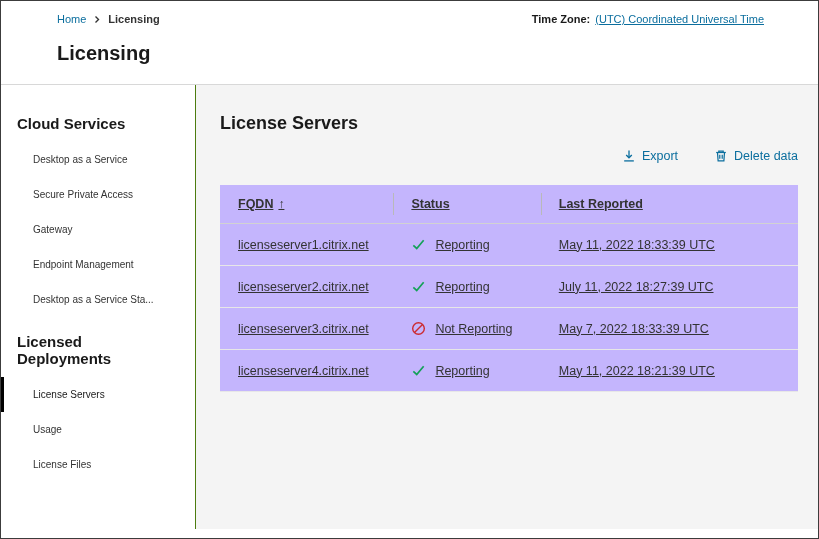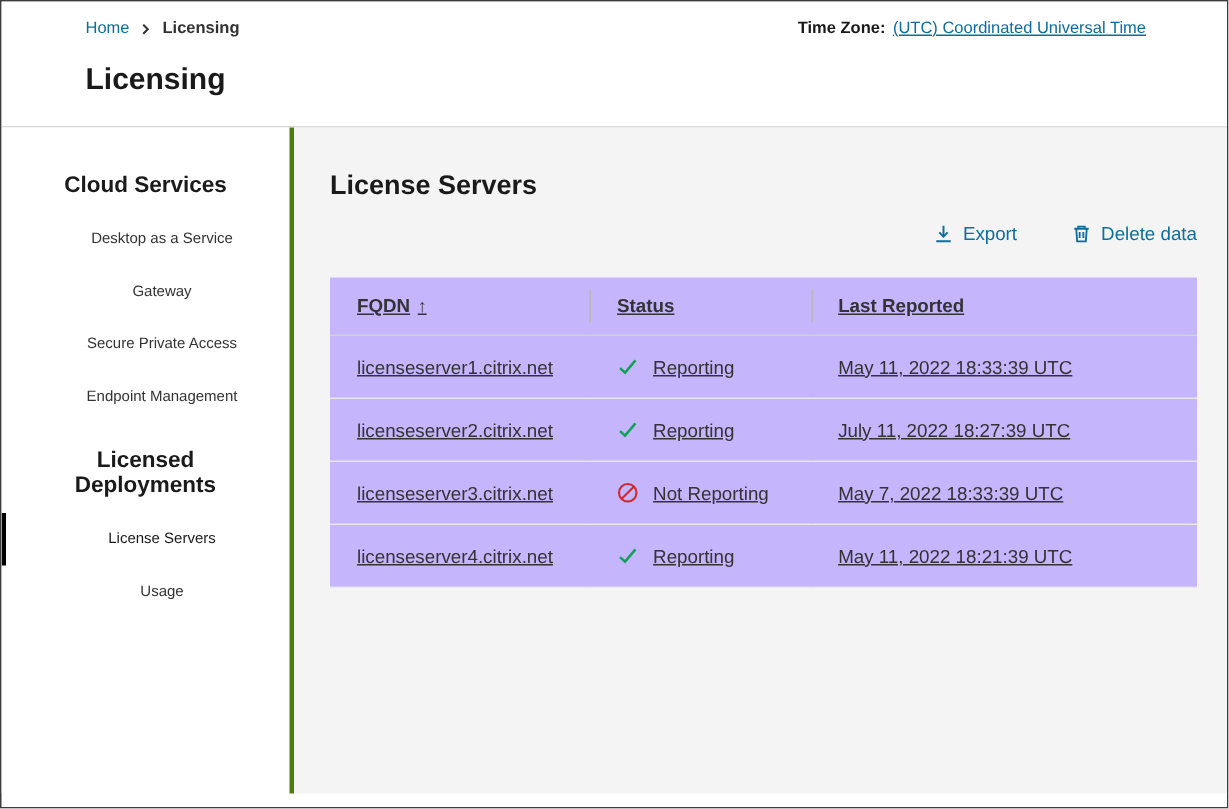--- a/index.html
+++ b/index.html
@@ -41,24 +41,23 @@
   }
 
   
   .body { display: flex; height: calc(539px - 95px); }
 
   
   .sidebar {
     width: 195px;
     min-width: 195px;
     background: #fff;
-    border-right: 3px solid #4d7c0f;
+    border-right: 1px solid #4d7c0f;
     padding-top: 14px;
     overflow: hidden;
-    text-align: center;
   }
   .side-section-title {
     font-size: 15px;
     font-weight: 700;
     color: #1a1a1a;
     padding: 16px 16px 10px 16px;
   }
   .side-item {
     font-size: 10px;
     color: #333;
@@ -151,26 +150,28 @@
       </div>
     </div>
     <h1 class="page-title">Licensing</h1>
   </div>
 
   <div class="body">
 
     <aside class="sidebar" id="sidebar">
         <div class="side-section-title">Cloud Services</div>
         <div class="side-item">Desktop as a Service</div>
+        <div class="side-item">Secure Private Access</div>
         <div class="side-item">Gateway</div>
-        <div class="side-item">Secure Private Access</div>
         <div class="side-item">Endpoint Management</div>
+        <div class="side-item">Desktop as a Service Sta...</div>
         <div class="side-section-title">Licensed Deployments</div>
         <div class="side-item active">License Servers</div>
         <div class="side-item">Usage</div>
+        <div class="side-item">License Files</div>
       </aside>
 
     <main class="main">
       <h2 class="main-title">License Servers</h2>
 
       <div class="actions">
         <button class="action-btn">
           <span class="btn-icon">
               <svg width="14" height="14" viewBox="0 0 16 16" fill="none" stroke="currentColor" stroke-width="1.5">
                 <path d="M8 1.8v8"></path>

